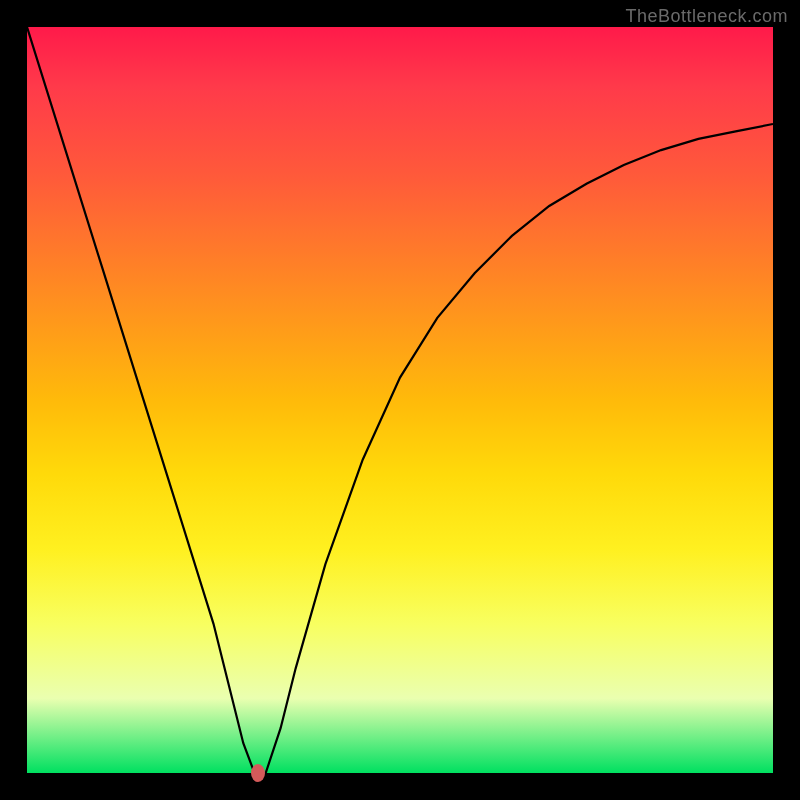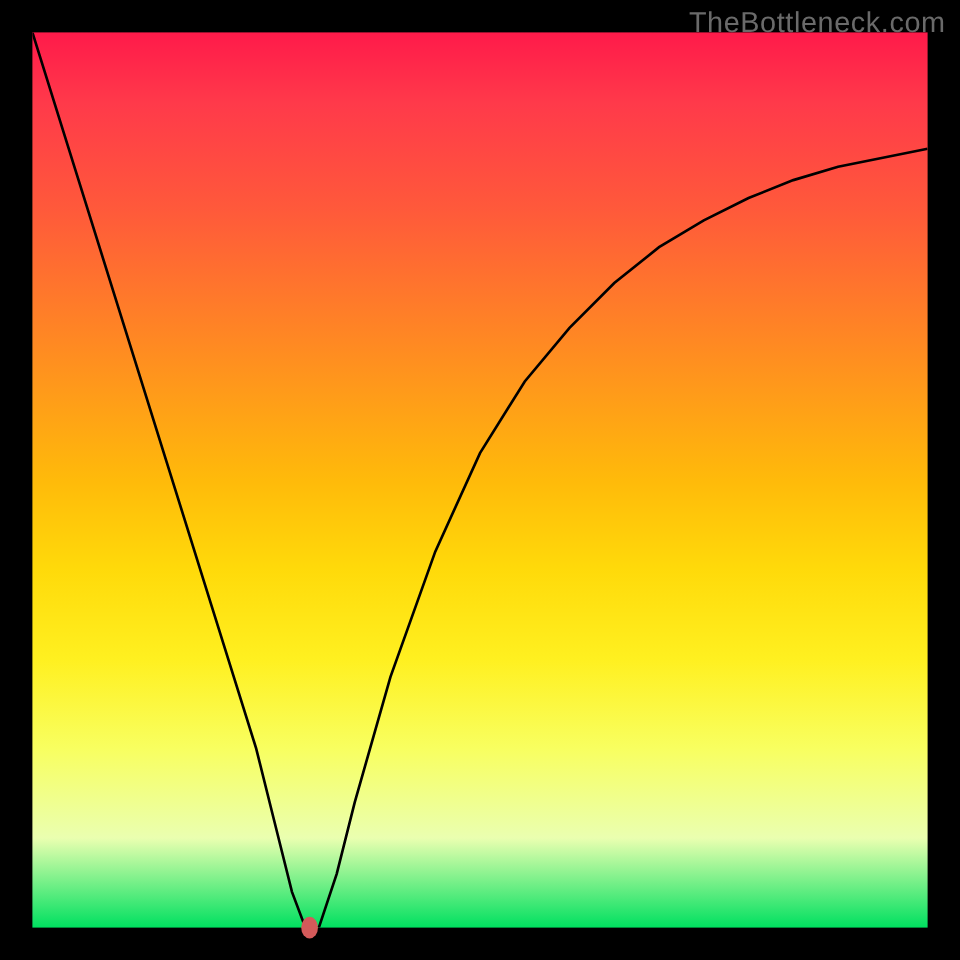--- a/index.html
+++ b/index.html
@@ -29,21 +29,21 @@
     top: 27px;
     width: 746px;
     height: 746px;
     pointer-events: none;
   }
   .watermark {
     position: absolute;
     top: 6px;
     right: 12px;
     color: #6a6a6a;
-    font-size: 24px;
+    font-size: 18px;
     font-weight: 500;
     letter-spacing: 0.5px;
   }
   .marker {
     position: absolute;
     width: 14px;
     height: 18px;
     background: #d45a5a;
     border-radius: 50%;
     transform: translate(-50%, -50%);

